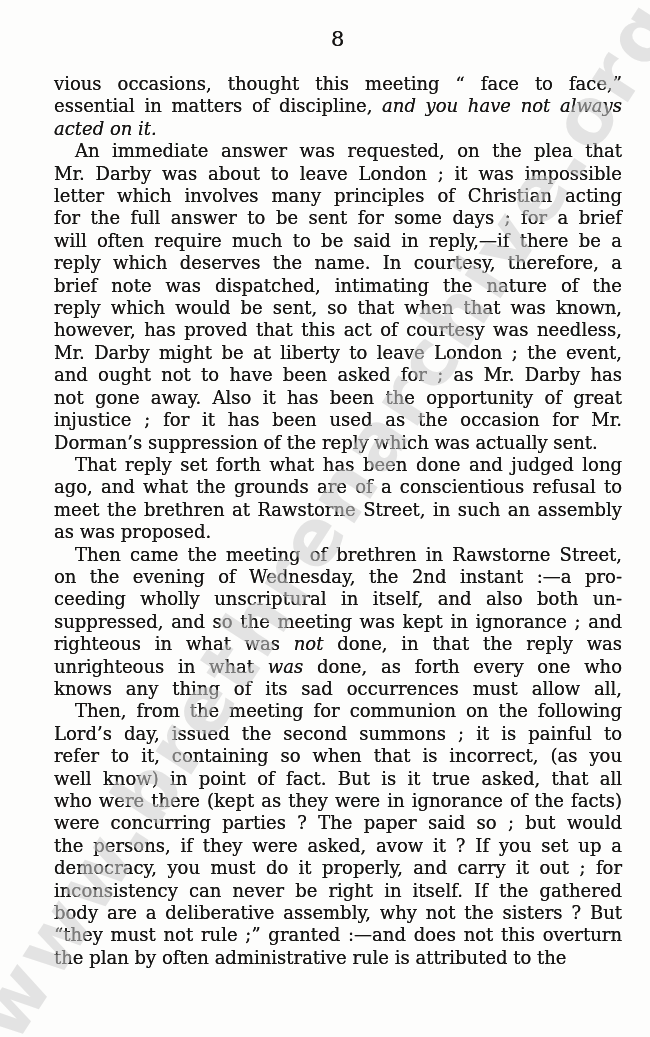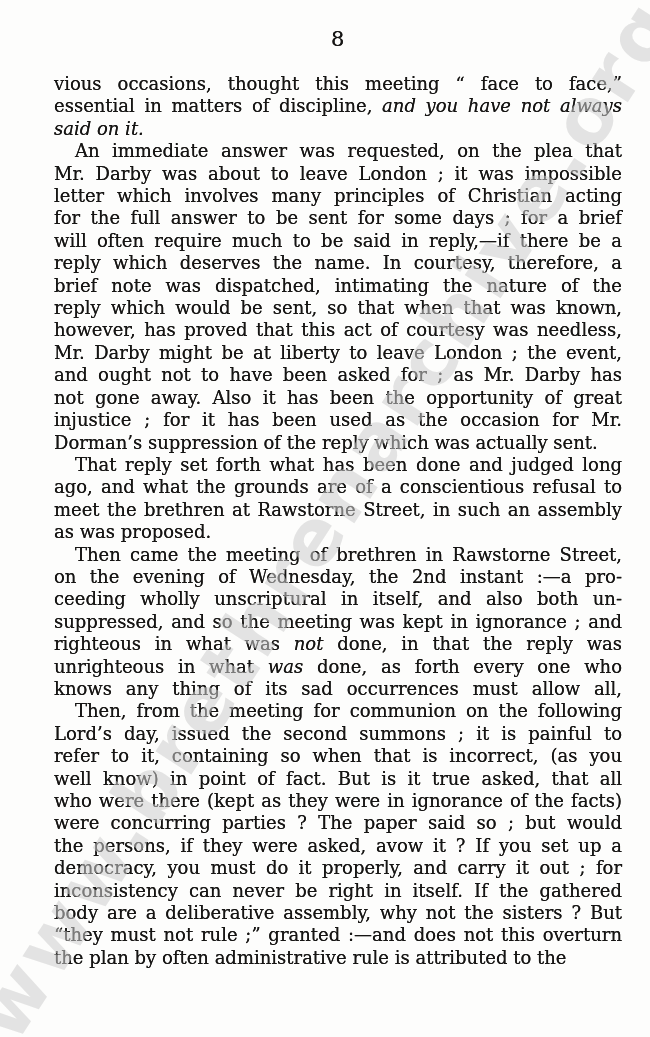--- a/index.html
+++ b/index.html
@@ -70,21 +70,21 @@
 </head>
 <body>
 
 <div class="page">
   <div class="page-number">8</div>
 
   <div class="text-block">
       <div class="paragraph">
         <div class="line"><span>vious occasions, thought this meeting “ face to face,”</span></div>
         <div class="line"><span>essential in matters of discipline, </span><em>and you have not always</em></div>
-        <div class="line last"><em>said on it.</em></div>
+        <div class="line last"><em>acted on it.</em></div>
       </div>
       <div class="paragraph">
         <div class="line indent"><span>An immediate answer was requested, on the plea that</span></div>
         <div class="line"><span>Mr. Darby was about to leave London ; it was impossible</span></div>
         <div class="line"><span>letter which involves many principles of Christian acting</span></div>
         <div class="line"><span>for the full answer to be sent for some days ; for a brief</span></div>
         <div class="line"><span>will often require much to be said in reply,—if there be a</span></div>
         <div class="line"><span>reply which deserves the name.  In courtesy, therefore, a</span></div>
         <div class="line"><span>brief note was dispatched, intimating the nature of the</span></div>
         <div class="line"><span>reply which would be sent, so that when that was known,</span></div>

